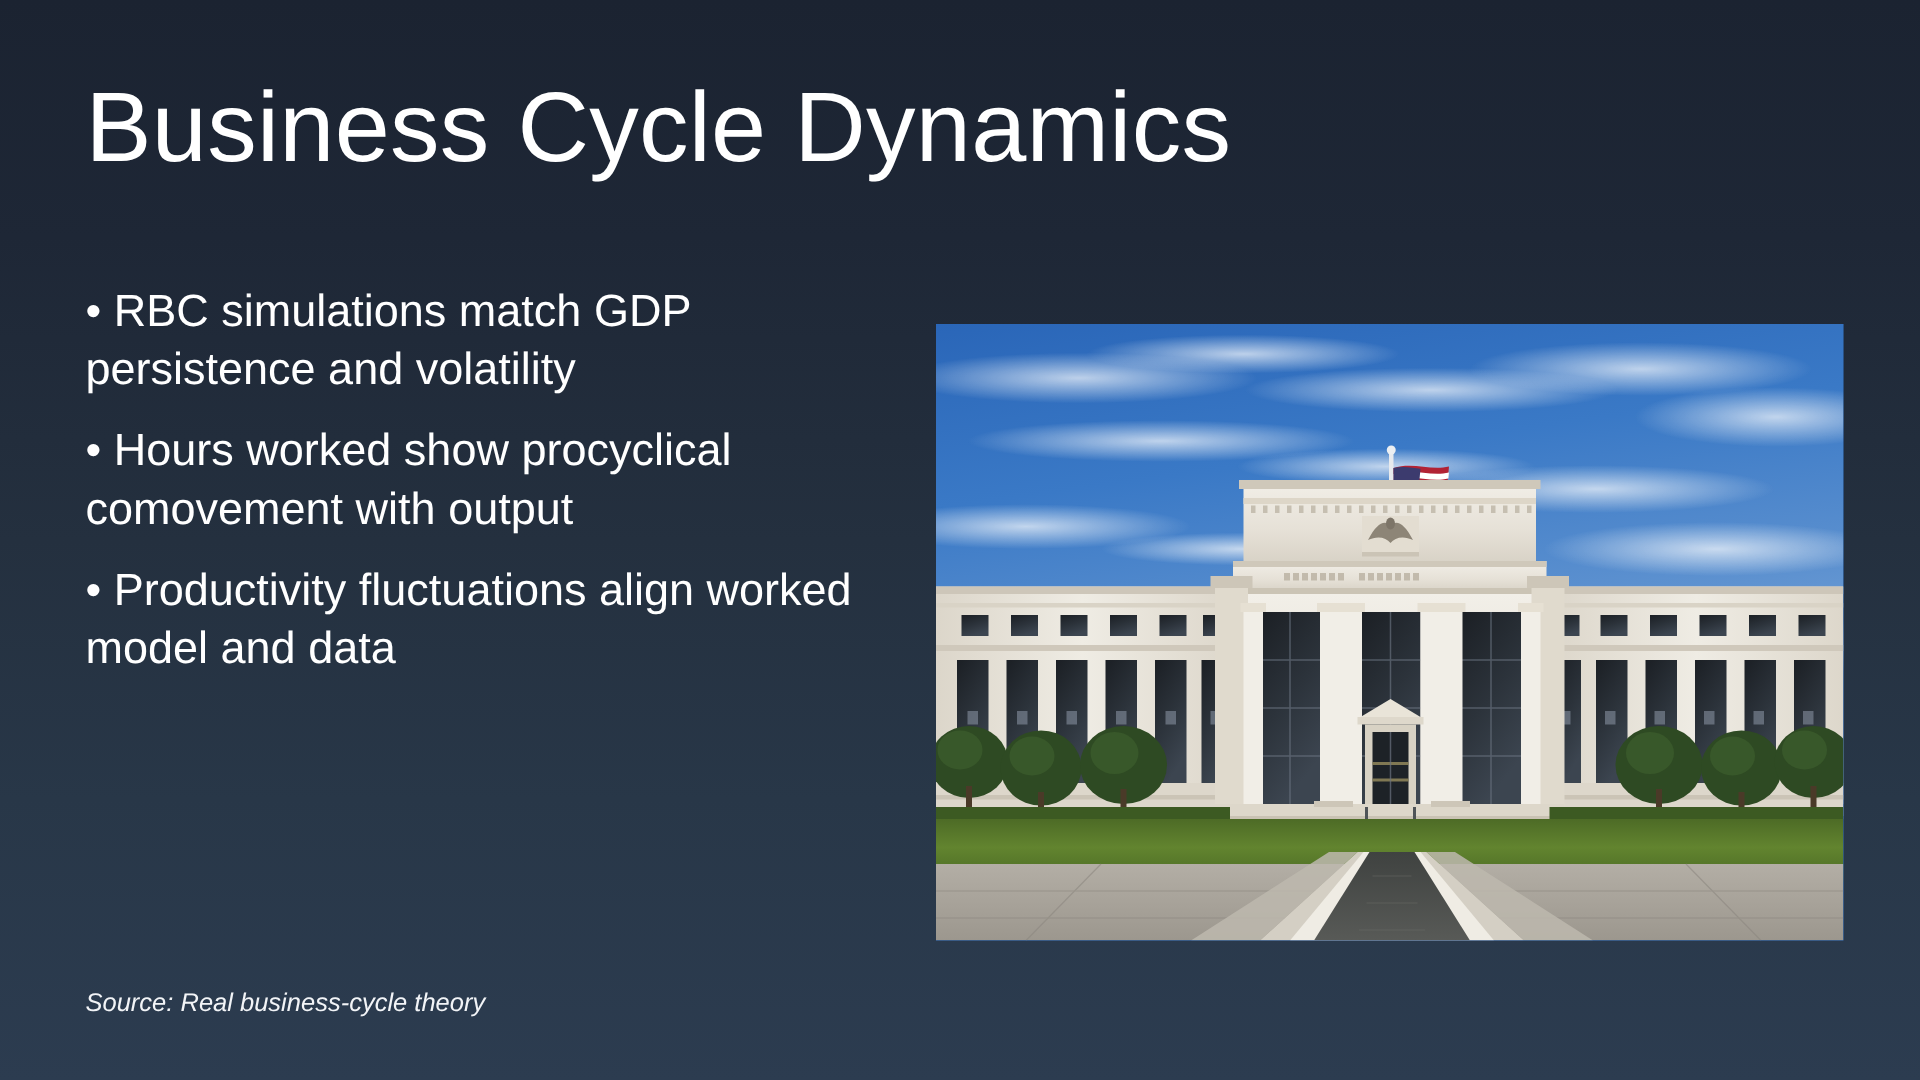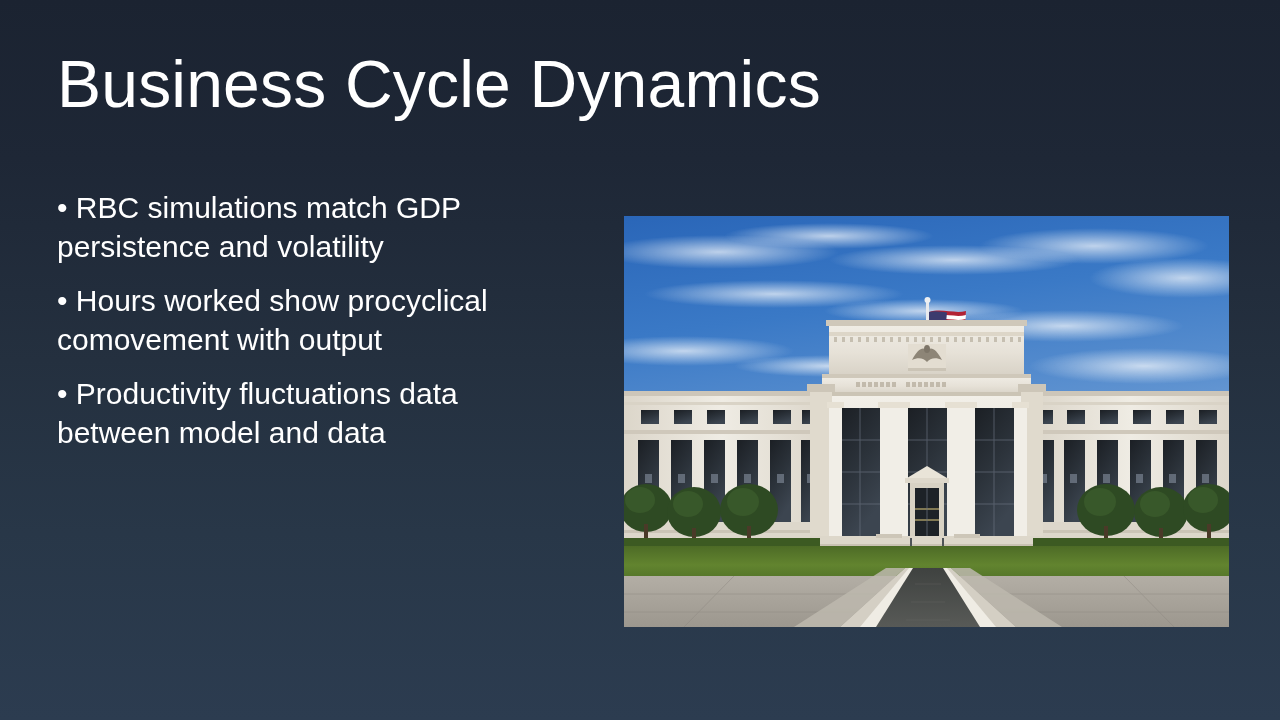--- a/index.html
+++ b/index.html
@@ -73,23 +73,24 @@
 </head>
 <body>
 
 <div class="slide">
 
   <div class="slide-title">Business Cycle Dynamics</div>
 
   <div class="bullet-list">
     <div class="bullet-item">• RBC simulations match GDP persistence and volatility</div>
     <div class="bullet-item">• Hours worked show procyclical comovement with output</div>
-    <div class="bullet-item">• Productivity fluctuations data between model and data</div>
+    <div class="bullet-item">• Productivity fluctuations align worked model and data</div>
   </div>
 
+  <div class="source-note">Source: Real business-cycle theory</div>
 
   <div class="photo">
     <svg viewBox="0 0 605 411" preserveAspectRatio="none">
       <defs>
         <linearGradient id="skyGrad" x1="0" y1="0" x2="0.25" y2="1">
           <stop offset="0%" stop-color="#2a66b8"></stop>
           <stop offset="35%" stop-color="#3a79c6"></stop>
           <stop offset="70%" stop-color="#5e92d0"></stop>
           <stop offset="100%" stop-color="#87aedd"></stop>
         </linearGradient>

